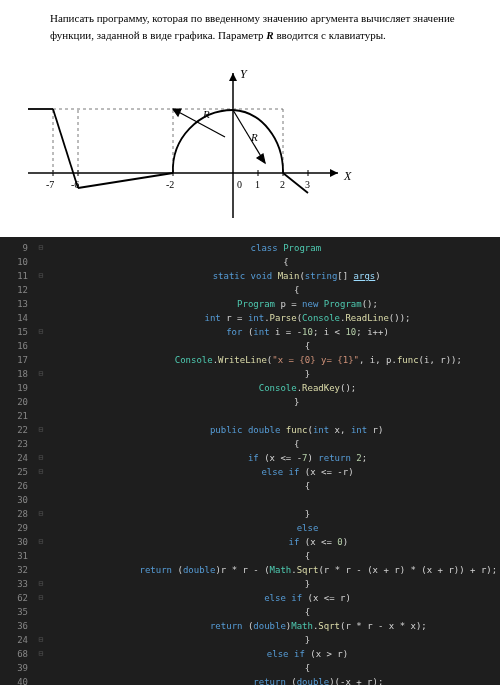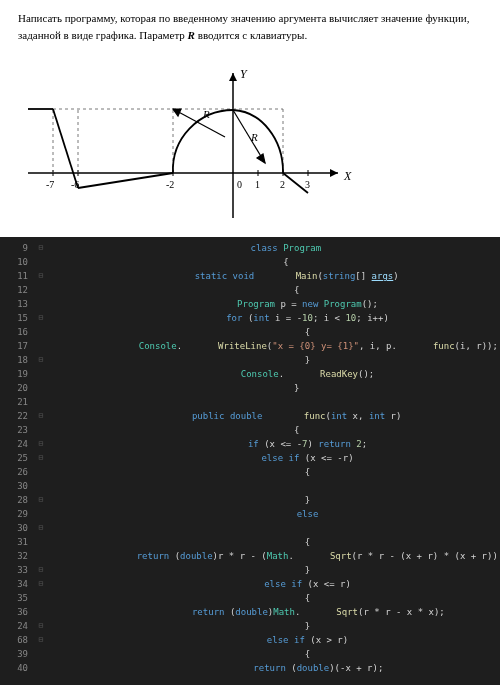--- a/index.html
+++ b/index.html
@@ -7,20 +7,21 @@
     padding: 0;
     font-family: Georgia, serif;
     background: #fff;
     width: 500px;
   }
   .problem {
     padding: 10px 18px;
     font-size: 11px;
     line-height: 1.5;
     color: #000;
+    margin-left: 32px;
   }
   .problem b { font-weight: bold; font-style: italic; }
   .graph-wrap {
     padding: 10px 18px 10px 18px;
   }
   .graph {
     width: 340px;
     height: 160px;
   }
   .code-block {
@@ -50,21 +51,21 @@
     flex-shrink: 0;
     font-size: 8px;
   }
   .code {
     flex: 1;
     color: #d4d4d4;
     text-align: center;
   }
   .kw { color: #569cd6; }
   .cls { color: #4ec9b0; }
-  .fn { color: #dcdcaa; margin-left: 36px; }
+  .fn { color: #dcdcaa; }
   .str { color: #ce9178; }
   .num { color: #b5cea8; }
   .param { text-decoration: underline; }
   .var { color: #9cdcfe; }
 </style>
 </head>
 <body>
 
 <div class="problem">
   <span>Написать программу, которая по введенному значению аргумента вычисляет значение функции, заданной в виде графика. Параметр </span>
@@ -127,39 +128,40 @@
     </g>
   </svg>
 </div>
 
 <div class="code-block" id="code-container">
     <div class="code-line"><div class="gutter">9</div><div class="fold">⊟</div><div class="code">    <span class="kw">class</span> <span class="cls">Program</span></div></div>
     <div class="code-line"><div class="gutter">10</div><div class="fold"></div><div class="code">    {</div></div>
     <div class="code-line"><div class="gutter">11</div><div class="fold">⊟</div><div class="code">        <span class="kw">static</span> <span class="kw">void</span> <span class="fn">Main</span>(<span class="kw">string</span>[] <span class="var param">args</span>)</div></div>
     <div class="code-line"><div class="gutter">12</div><div class="fold"></div><div class="code">        {</div></div>
     <div class="code-line"><div class="gutter">13</div><div class="fold"></div><div class="code">            <span class="cls">Program</span> p = <span class="kw">new</span> <span class="cls">Program</span>();</div></div>
+    <div class="code-line"><div class="gutter">14</div><div class="fold"></div><div class="code">            <span class="kw">int</span> r = <span class="kw">int</span>.<span class="fn">Parse</span>(<span class="cls">Console</span>.<span class="fn">ReadLine</span>());</div></div>
     <div class="code-line"><div class="gutter">15</div><div class="fold">⊟</div><div class="code">            <span class="kw">for</span> (<span class="kw">int</span> i = -<span class="num">10</span>; i &lt; <span class="num">10</span>; i++)</div></div>
     <div class="code-line"><div class="gutter">16</div><div class="fold"></div><div class="code">            {</div></div>
     <div class="code-line"><div class="gutter">17</div><div class="fold"></div><div class="code">                <span class="cls">Console</span>.<span class="fn">WriteLine</span>(<span class="str">"x = {0} y= {1}"</span>, i, p.<span class="fn">func</span>(i, r));</div></div>
     <div class="code-line"><div class="gutter">18</div><div class="fold">⊟</div><div class="code">            }</div></div>
     <div class="code-line"><div class="gutter">19</div><div class="fold"></div><div class="code">            <span class="cls">Console</span>.<span class="fn">ReadKey</span>();</div></div>
     <div class="code-line"><div class="gutter">20</div><div class="fold"></div><div class="code">        }</div></div>
     <div class="code-line"><div class="gutter">21</div><div class="fold"></div><div class="code"></div></div>
     <div class="code-line"><div class="gutter">22</div><div class="fold">⊟</div><div class="code">        <span class="kw">public</span> <span class="kw">double</span> <span class="fn">func</span>(<span class="kw">int</span> x, <span class="kw">int</span> r)</div></div>
     <div class="code-line"><div class="gutter">23</div><div class="fold"></div><div class="code">        {</div></div>
     <div class="code-line"><div class="gutter">24</div><div class="fold">⊟</div><div class="code">            <span class="kw">if</span> (x &lt;= -<span class="num">7</span>) <span class="kw">return</span> <span class="num">2</span>;</div></div>
     <div class="code-line"><div class="gutter">25</div><div class="fold">⊟</div><div class="code">            <span class="kw">else</span> <span class="kw">if</span> (x &lt;= -r)</div></div>
     <div class="code-line"><div class="gutter">26</div><div class="fold"></div><div class="code">            {</div></div>
     <div class="code-line"><div class="gutter">30</div><div class="fold"></div></div>
     <div class="code-line"><div class="gutter">28</div><div class="fold">⊟</div><div class="code">            }</div></div>
     <div class="code-line"><div class="gutter">29</div><div class="fold"></div><div class="code">            <span class="kw">else</span></div></div>
-    <div class="code-line"><div class="gutter">30</div><div class="fold">⊟</div></div>
+    <div class="code-line"><div class="gutter">30</div><div class="fold">⊟</div><div class="code">                <span class="kw">if</span> (x &lt;= <span class="num">0</span>)</div></div>
     <div class="code-line"><div class="gutter">31</div><div class="fold"></div><div class="code">            {</div></div>
     <div class="code-line"><div class="gutter">32</div><div class="fold"></div><div class="code">                <span class="kw">return</span> (<span class="kw">double</span>)r * r - (<span class="cls">Math</span>.<span class="fn">Sqrt</span>(r * r - (x + r) * (x + r)) + r);</div></div>
     <div class="code-line"><div class="gutter">33</div><div class="fold">⊟</div><div class="code">            }</div></div>
-    <div class="code-line"><div class="gutter">34</div><div class="fold">⊟</div><div class="code">            <span class="kw">else</span> <span class="kw">if</span> (x &lt;= r)</div></div>
+    <div class="code-line"><div class="gutter">62</div><div class="fold">⊟</div><div class="code">            <span class="kw">else</span> <span class="kw">if</span> (x &lt;= r)</div></div>
     <div class="code-line"><div class="gutter">35</div><div class="fold"></div><div class="code">            {</div></div>
     <div class="code-line"><div class="gutter">36</div><div class="fold"></div><div class="code">                <span class="kw">return</span> (<span class="kw">double</span>)<span class="cls">Math</span>.<span class="fn">Sqrt</span>(r * r - x * x);</div></div>
     <div class="code-line"><div class="gutter">24</div><div class="fold">⊟</div><div class="code">            }</div></div>
     <div class="code-line"><div class="gutter">68</div><div class="fold">⊟</div><div class="code">            <span class="kw">else</span> <span class="kw">if</span> (x &gt; r)</div></div>
     <div class="code-line"><div class="gutter">39</div><div class="fold"></div><div class="code">            {</div></div>
     <div class="code-line"><div class="gutter">40</div><div class="fold"></div><div class="code">                <span class="kw">return</span> (<span class="kw">double</span>)(-x + r);</div></div>
   </div>
 
 </body></html>

